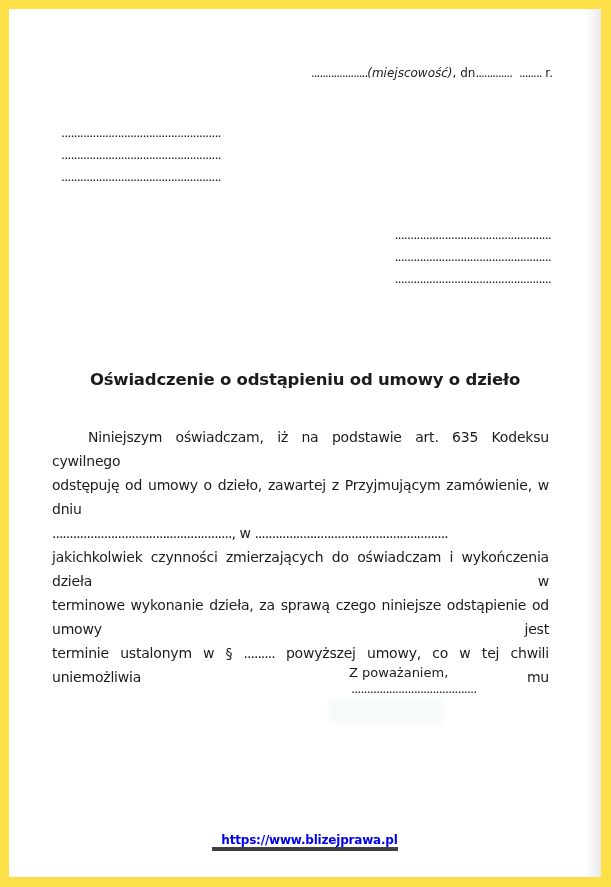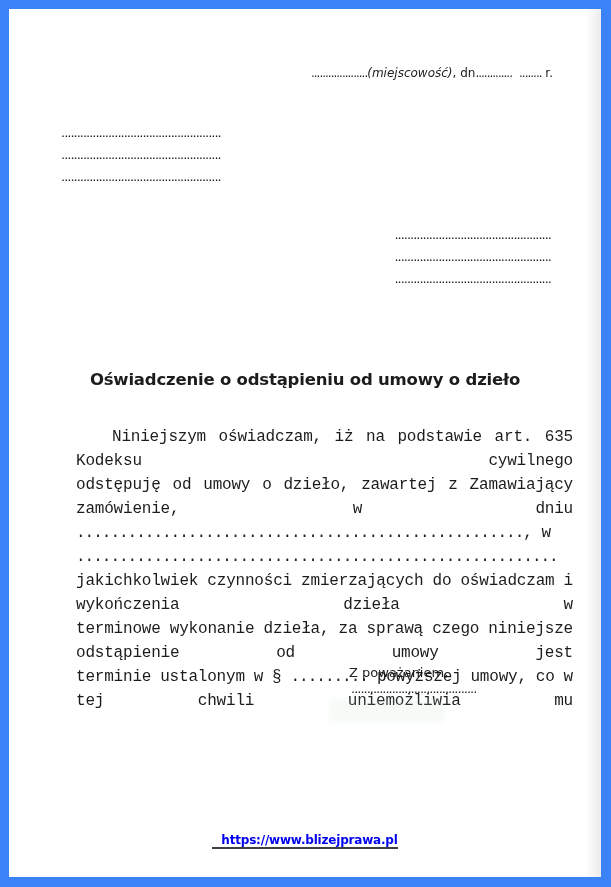--- a/index.html
+++ b/index.html
@@ -1,21 +1,21 @@
 <!DOCTYPE html>
 <html><head>
 <meta charset="utf-8">
 <style>
   html, body { margin: 0; padding: 0; background: #ffffff; }
   * { box-sizing: border-box; }
 
   .frame {
     width: 611px;
     height: 887px;
-    background: #3b82f6;
+    background: #fde047;
     padding: 9px 10px 10px 9px;
     font-family: "DejaVu Sans", "Liberation Sans", sans-serif;
     color: #1c1c1c;
   }
   .page {
     position: relative;
     width: 100%;
     height: 100%;
     background: #ffffff;
     overflow: hidden;
@@ -55,28 +55,27 @@
     left: 0;
     width: 100%;
     text-align: center;
     font-size: 16.5px;
     font-weight: bold;
     letter-spacing: -0.2px;
   }
 
   .body-block {
     position: absolute;
-    left: 67px;
+    left: 43px;
     top: 416px;
     width: 497px;
-    font-size: 16px;
+    font-size: 14px;
     line-height: 24px;
     letter-spacing: -0.2px;
     word-spacing: -0.5px;
-    font-family: Liberation Mono, monospace;
   }
   .body-line { min-height: 24px; }
   .body-line.justify { text-align: justify; text-align-last: justify; }
   .body-line.indent { text-indent: 36px; }
 
   .closing {
     position: absolute;
     left: 340px;
     top: 656px;
     font-size: 13px;
@@ -105,21 +104,21 @@
     left: 0;
     top: 820px;
     width: 100%;
     text-align: center;
   }
   .footer a {
     font-size: 12px;
     font-weight: bold;
     color: #0000ee;
     text-decoration: none;
-    border-bottom: 2px solid #404040;
+    border-bottom: 4px solid #404040;
     padding-left: 9px;
     letter-spacing: -0.2px;
   }
 </style>
 </head>
 <body>
 
 <div class="frame">
   <div class="page">
 
@@ -135,21 +134,21 @@
     <div class="party-block contractor-block">
       <div class="dot-line dots">..................................................</div>
       <div class="dot-line dots">..................................................</div>
       <div class="dot-line dots">..................................................</div>
     </div>
 
     <div class="doc-title">Oświadczenie o odstąpieniu od umowy o dzieło</div>
 
     <div class="body-block">
       <div class="body-line justify indent">Niniejszym oświadczam, iż na podstawie art. 635 Kodeksu cywilnego</div>
-      <div class="body-line justify">odstępuję od umowy o dzieło, zawartej z Zamawiający zamówienie, w dniu</div>
+      <div class="body-line justify">odstępuję od umowy o dzieło, zawartej z Przyjmującym zamówienie, w dniu</div>
       <div class="body-line"><span class="dots">....................................................</span><span>, w </span><span class="dots">........................................................</span></div>
       <div class="body-line justify">jakichkolwiek czynności zmierzających do oświadczam i wykończenia dzieła w</div>
       <div class="body-line justify">terminowe wykonanie dzieła, za sprawą czego niniejsze odstąpienie od umowy jest</div>
       <div class="body-line justify"><span>terminie ustalonym w §</span>
         <span class="dots">.........</span>
         <span>powyższej umowy, co w tej chwili uniemożliwia mu</span></div>
     </div>
 
     <div class="closing">Z poważaniem,</div>
 

